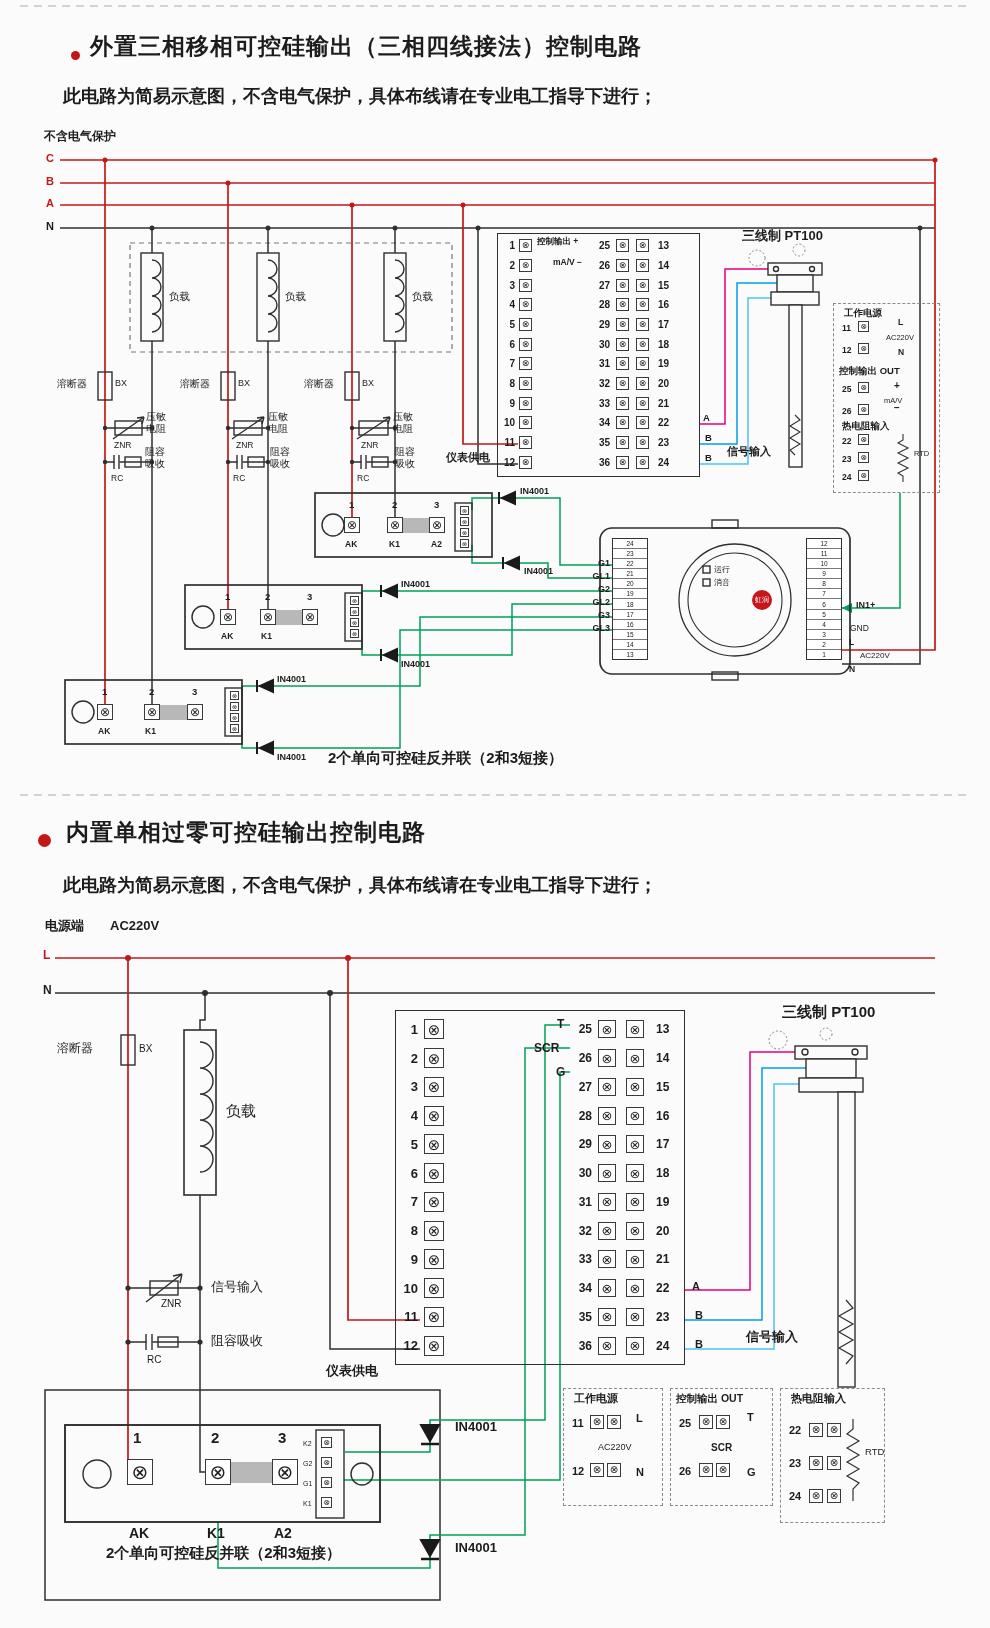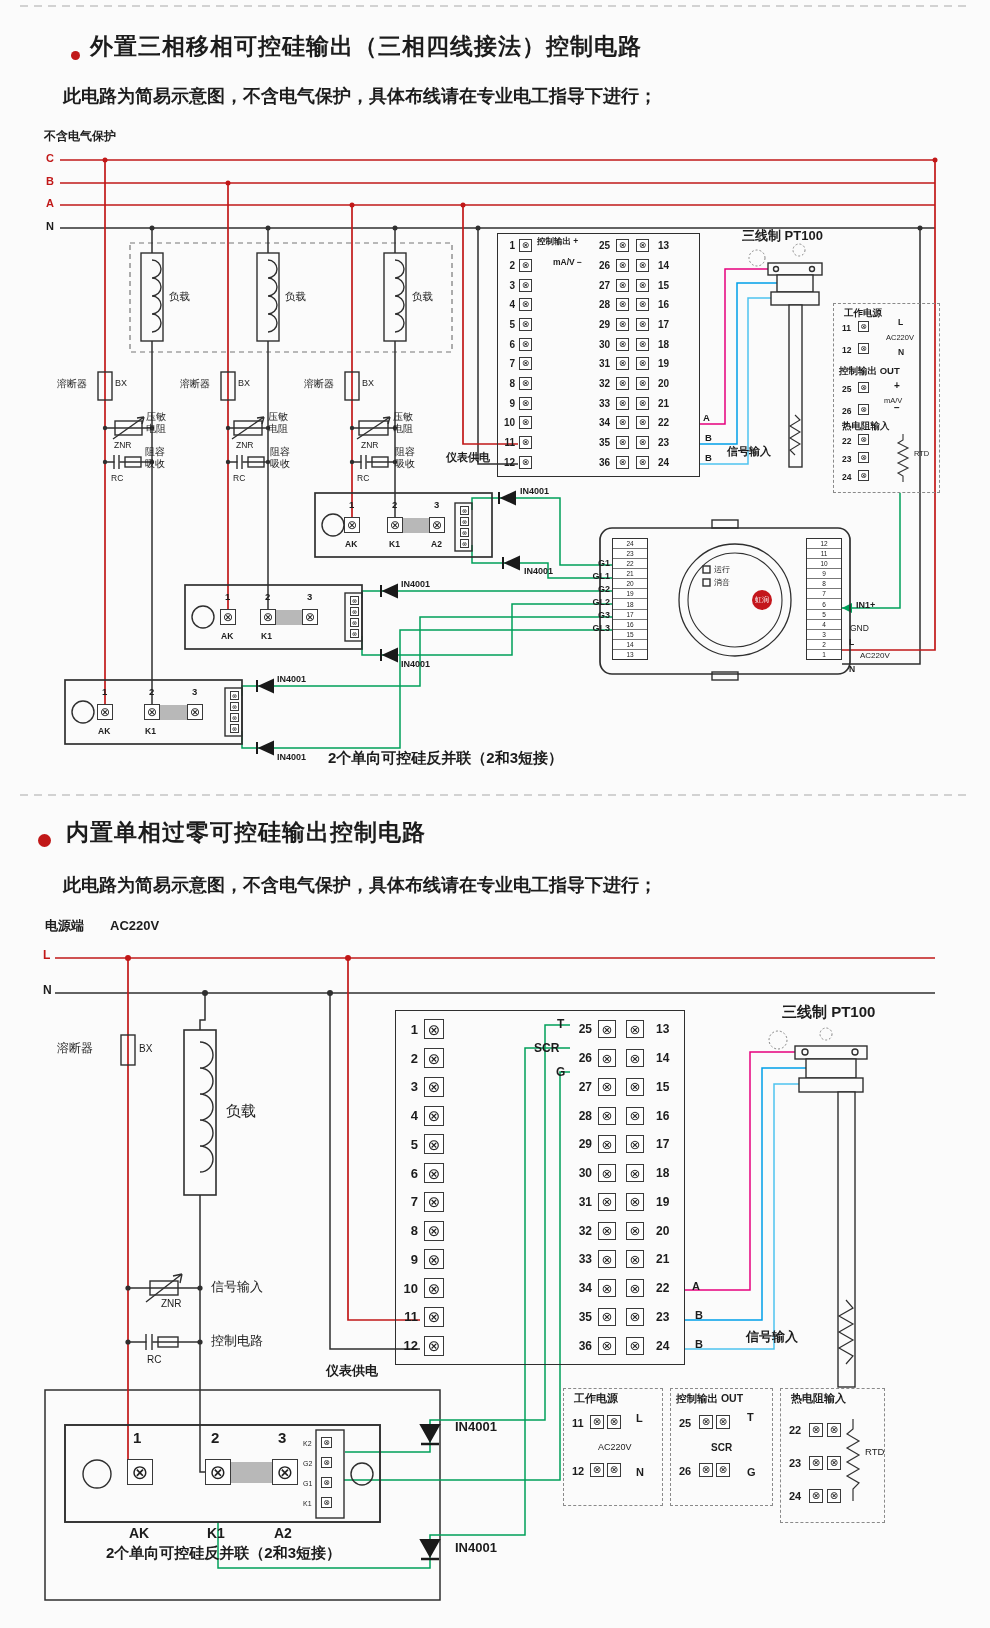--- a/index.html
+++ b/index.html
@@ -573,21 +573,21 @@
   <span class="lb b" style="left:45px;top:919px;font-size:13px">电源端</span>
   <span class="lb b" style="left:110px;top:919px;font-size:13px">AC220V</span>
   <span class="lb b red" style="left:43px;top:949px;font-size:12px">L</span>
   <span class="lb b" style="left:43px;top:984px;font-size:12px">N</span>
 
   <span class="lb" style="left:57px;top:1042px;font-size:12px">溶断器</span>
   <span class="lb" style="left:139px;top:1044px;font-size:10px">BX</span>
   <span class="lb" style="left:226px;top:1103px;font-size:15px">负载</span>
   <span class="lb" style="left:211px;top:1280px;font-size:13px">信号输入</span>
   <span class="lb" style="left:161px;top:1299px;font-size:10px">ZNR</span>
-  <span class="lb" style="left:211px;top:1334px;font-size:13px">控制电路</span>
+  <span class="lb" style="left:211px;top:1334px;font-size:13px">阻容吸收</span>
   <span class="lb" style="left:147px;top:1355px;font-size:10px">RC</span>
 
   <div class="tblock tb2" style="left:395px;top:1010px;width:290px;height:355px">
     <div class="rows" style="left:4px;top:4px;width:282px;height:345px">
 
     <div class="trow">
         <span class="nl">1</span>
         <span class="sc s20">⊗</span>
         <span class="nm">25</span>
         <span class="sc s18">⊗</span>

